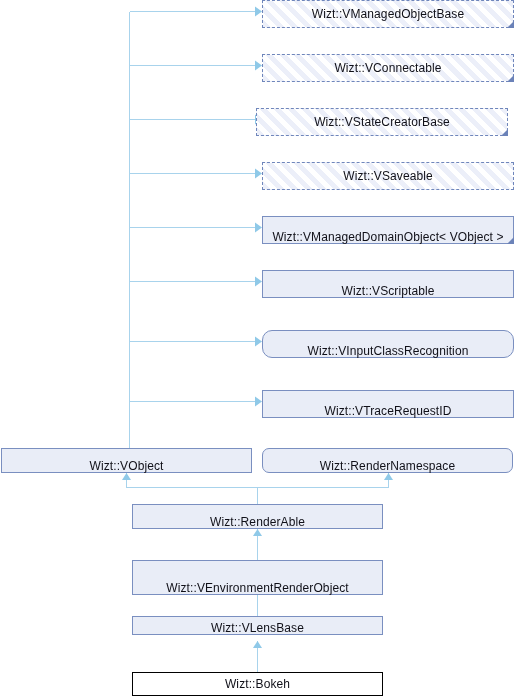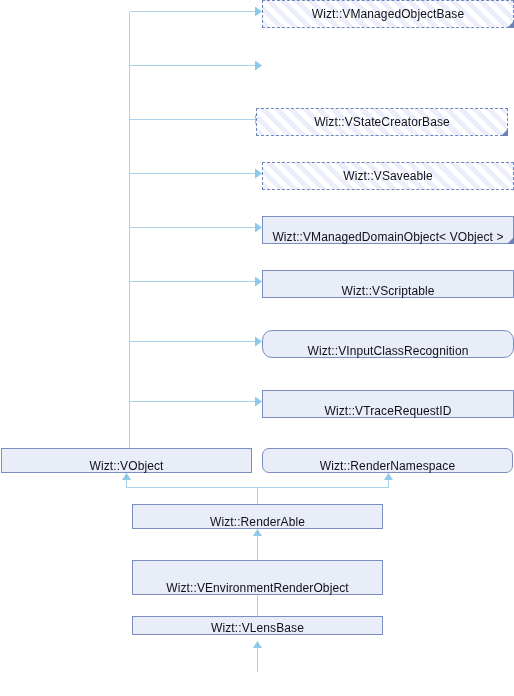--- a/index.html
+++ b/index.html
@@ -124,20 +124,24 @@
       <polygon points="257.5,585 262,592 253,592"></polygon>
       <polygon points="257.5,641 262,648 253,648"></polygon>
     </g>
   </svg>
 
   <div class="node dashed" style="left:262px; top:0px; width:252px; height:28px;">
     <span class="label">Wizt::VManagedObjectBase</span>
     <span class="corner-mark"></span>
   </div>
 
+  <div class="node dashed" style="left:262px; top:54px; width:252px; height:28px;">
+    <span class="label">Wizt::VConnectable</span>
+    <span class="corner-mark"></span>
+  </div>
 
   <div class="node dashed" style="left:256px; top:108px; width:252px; height:28px;text-align:center;">
     <span class="label">Wizt::VStateCreatorBase</span>
     <span class="corner-mark"></span>
   </div>
 
   <div class="node dashed" style="left:262px; top:162px; width:252px; height:28px;">
     <span class="label">Wizt::VSaveable</span>
   </div>
 
@@ -171,14 +175,17 @@
   </div>
 
   <div class="node solid" style="left:132px; top:560px; width:251px; height:35px;">
     <span class="label">Wizt::VEnvironmentRenderObject</span>
   </div>
 
   <div class="node solid" style="left:132px; top:616px; width:251px; height:19px;">
     <span class="label">Wizt::VLensBase</span>
   </div>
 
+  <div class="node focus" style="left:132px; top:672px; width:251px; height:24px;">
+    <span class="label">Wizt::Bokeh</span>
+  </div>
 
 </div>
 
 </body></html>

